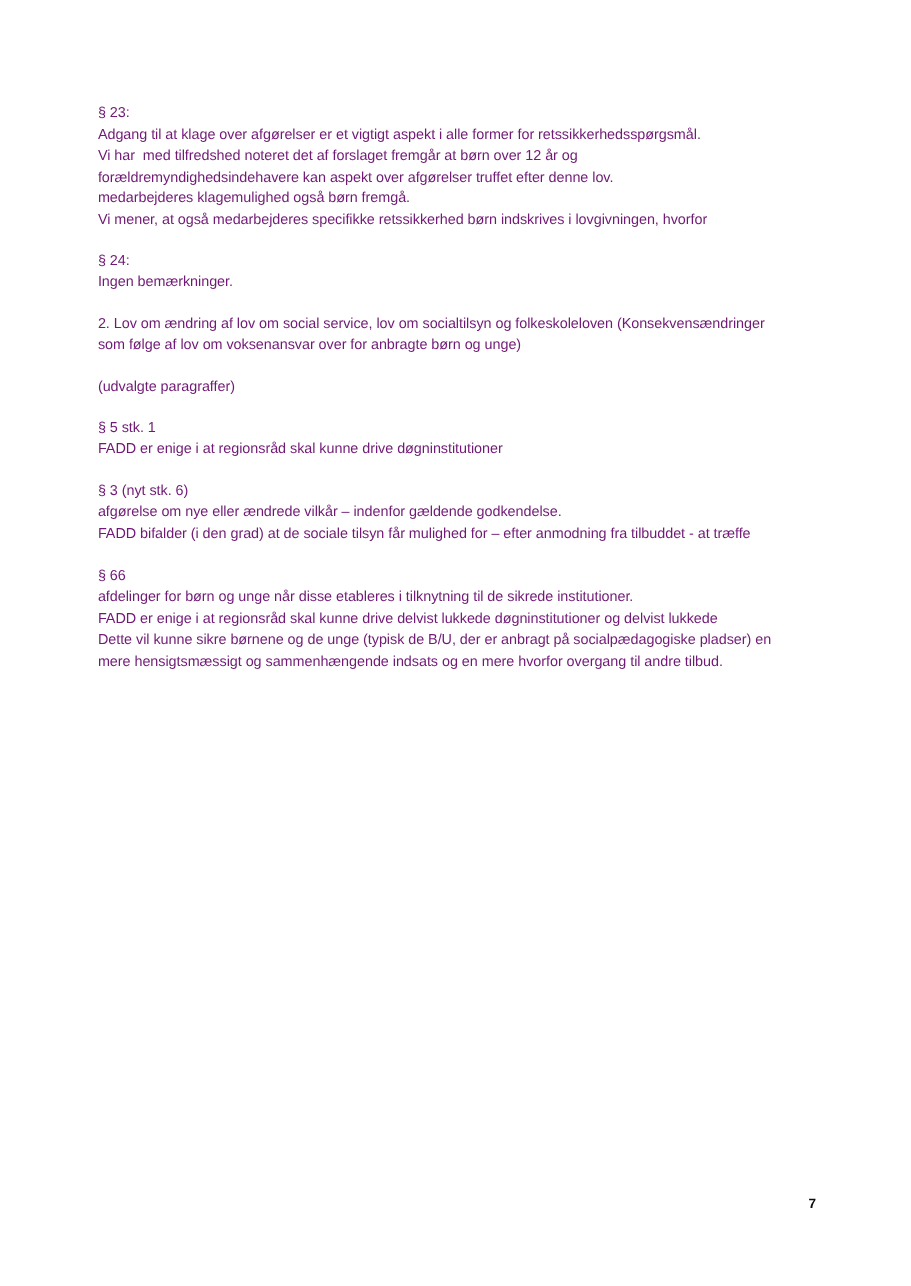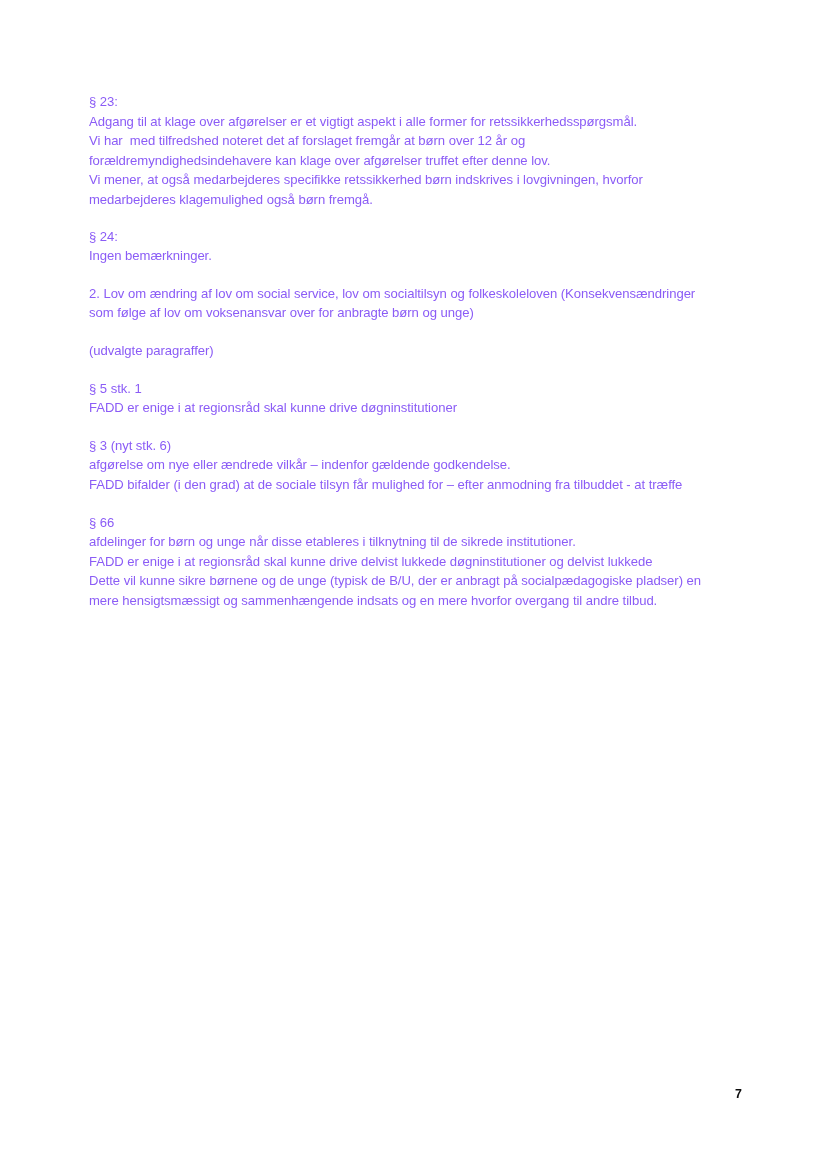--- a/index.html
+++ b/index.html
@@ -33,21 +33,21 @@
   .block {
     margin: 0;
     padding: 0;
   }
 
   .line {
     font-size: 13.1px;
     line-height: 19.6px;
     letter-spacing: -0.05px;
     white-space: pre-wrap;
-    color: #8b5cf6;
+    color: #701a75;
   }
 
   .line.bold {
     font-weight: normal;
   }
 
   
   .gap-sm { height: 17px; }
   .gap-md { height: 18px; }
 
@@ -67,23 +67,23 @@
 <body>
 
 <div class="page">
 
   <div class="content">
 
     <div class="block">
       <div class="line">§ 23:</div>
       <div class="line">Adgang til at klage over afgørelser er et vigtigt aspekt i alle former for retssikkerhedsspørgsmål.</div>
       <div class="line">Vi har  med tilfredshed noteret det af forslaget fremgår at børn over 12 år og</div>
-      <div class="line">forældremyndighedsindehavere kan klage over afgørelser truffet efter denne lov.</div>
+      <div class="line">forældremyndighedsindehavere kan aspekt over afgørelser truffet efter denne lov.</div>
+      <div class="line">medarbejderes klagemulighed også børn fremgå.</div>
       <div class="line">Vi mener, at også medarbejderes specifikke retssikkerhed børn indskrives i lovgivningen, hvorfor</div>
-      <div class="line">medarbejderes klagemulighed også børn fremgå.</div>
     </div>
 
     <div class="gap-sm"></div>
 
     <div class="block">
       <div class="line">§ 24:</div>
       <div class="line">Ingen bemærkninger.</div>
     </div>
 
     <div class="gap-md"></div>

